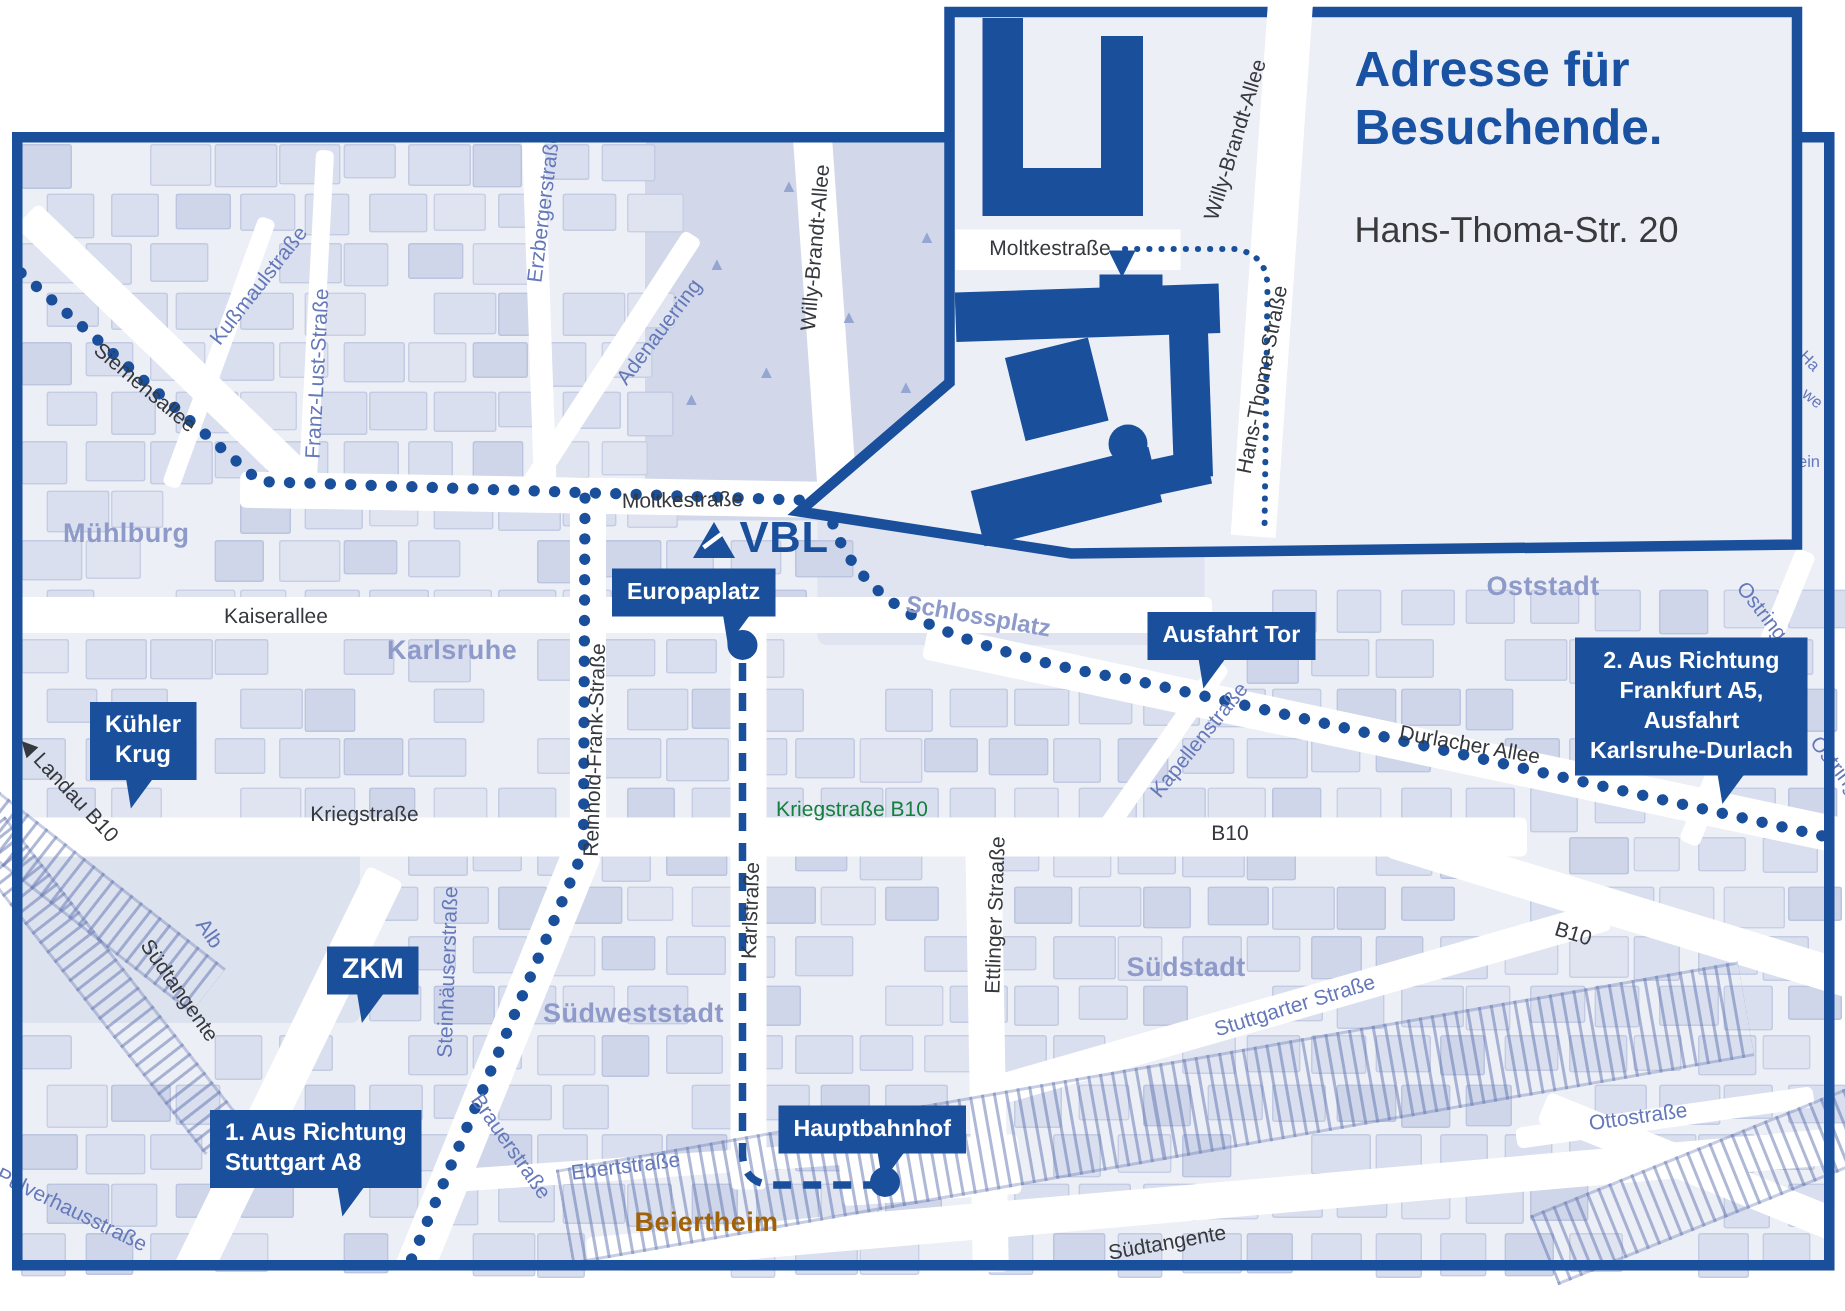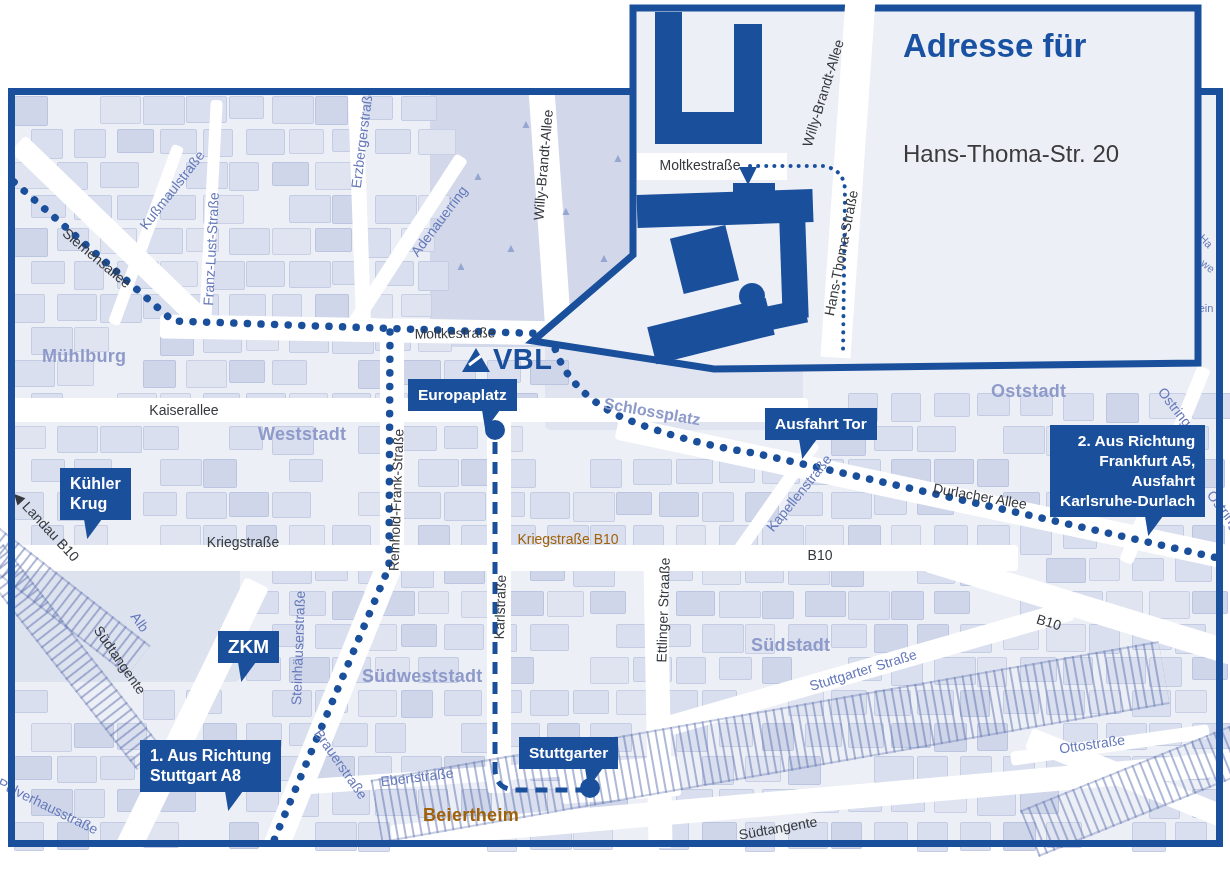--- a/index.html
+++ b/index.html
@@ -43,20 +43,21 @@
     <span>VBL</span>
   </div>
 
   <div id="inset">
     <svg width="1230" height="874">
       <path d="M 533 341 L 633 255 L 633 8 L 1198 8 L 1198 363 L 714 369 Z" fill="#edeff6" stroke="#1a4f9c" stroke-width="7" stroke-linejoin="miter"></path>
     </svg>
     <div id="inset-content">
       <div id="inset-title" style="color: rgb(26, 82, 163);">
         <span>Adresse für</span><br>
+        <span>Besuchende.</span>
       </div>
       <div id="inset-address" style="color: rgb(58, 58, 60);">
         <span>Hans-Thoma-Str. 20</span><br>
       </div>
     <div class="inset-road" style="left: 637px; top: 153px; width: 150px; height: 27px; transform: rotate(0deg);"></div>
         <div class="inset-road" style="left: 833px; top: -2px; width: 30px; height: 360px; transform: rotate(4deg);"></div>
         <div class="inset-shape" style="left: 655px; top: 12px; width: 27px; height: 132px; background: rgb(26, 79, 156); transform: rotate(0deg);"></div>
         <div class="inset-shape" style="left: 734px; top: 24px; width: 28px; height: 120px; background: rgb(26, 79, 156); transform: rotate(0deg);"></div>
         <div class="inset-shape" style="left: 682px; top: 112px; width: 52px; height: 32px; background: rgb(26, 79, 156); transform: rotate(0deg);"></div>
         <div class="inset-shape" style="left: 733px; top: 183px; width: 42px; height: 12px; background: rgb(26, 79, 156); transform: rotate(0deg);"></div>
@@ -521,49 +522,49 @@
     <div class="street" style="left: 172px; top: 190px; color: rgb(101, 121, 186); transform: translate(-50%, -50%) rotate(-52deg);">Kußmaulstraße</div>
     <div class="street" style="left: 211px; top: 249px; color: rgb(101, 121, 186); transform: translate(-50%, -50%) rotate(-87deg);">Franz-Lust-Straße</div>
     <div class="street" style="left: 362px; top: 138px; color: rgb(101, 121, 186); transform: translate(-50%, -50%) rotate(-83deg);">Erzbergerstraße</div>
     <div class="street" style="left: 439px; top: 221px; color: rgb(101, 121, 186); transform: translate(-50%, -50%) rotate(-53deg);">Adenauerring</div>
     <div class="street" style="left: 543px; top: 165px; color: rgb(53, 56, 61); transform: translate(-50%, -50%) rotate(-85deg);">Willy-Brandt-Allee</div>
     <div class="street" style="left: 455px; top: 333px; color: rgb(53, 56, 61); transform: translate(-50%, -50%) rotate(-1deg);">Moltkestraße</div>
     <div class="street" style="left: 184px; top: 410px; color: rgb(53, 56, 61); transform: translate(-50%, -50%) rotate(0deg);">Kaiserallee</div>
     <div class="street" style="left: 652px; top: 412px; color: rgb(142, 154, 201); transform: translate(-50%, -50%) rotate(10deg); font-size: 16px; font-weight: bold;">Schlossplatz</div>
     <div class="street" style="left: 396px; top: 500px; color: rgb(53, 56, 61); transform: translate(-50%, -50%) rotate(-88deg);">Reinhold-Frank-Straße</div>
     <div class="street" style="left: 243px; top: 542px; color: rgb(53, 56, 61); transform: translate(-50%, -50%) rotate(0deg);">Kriegstraße</div>
-    <div class="street" style="left: 568px; top: 539px; color: #a16207; transform: translate(-50%, -50%) rotate(0deg);">Kriegstraße B10</div>
+    <div class="street" style="left: 568px; top: 539px; color: #15803d; transform: translate(-50%, -50%) rotate(0deg);">Kriegstraße B10</div>
     <div class="street" style="left: 500px; top: 607px; color: rgb(53, 56, 61); transform: translate(-50%, -50%) rotate(-88deg);">Karlstraße</div>
     <div class="street" style="left: 663px; top: 610px; color: rgb(53, 56, 61); transform: translate(-50%, -50%) rotate(-88deg);">Ettlinger Straaße</div>
     <div class="street" style="left: 799px; top: 493px; color: rgb(101, 121, 186); transform: translate(-50%, -50%) rotate(-51deg);">Kapellenstraße</div>
     <div class="street" style="left: 980px; top: 496px; color: rgb(53, 56, 61); transform: translate(-50%, -50%) rotate(10deg);">Durlacher Allee</div>
     <div class="street" style="left: 820px; top: 555px; color: rgb(53, 56, 61); transform: translate(-50%, -50%) rotate(0deg);">B10</div>
     <div class="street" style="left: 1049px; top: 622px; color: rgb(53, 56, 61); transform: translate(-50%, -50%) rotate(17deg);">B10</div>
     <div class="street" style="left: 1175px; top: 407px; color: rgb(101, 121, 186); transform: translate(-50%, -50%) rotate(52deg);">Ostring</div>
     <div class="street" style="left: 1224px; top: 510px; color: rgb(101, 121, 186); transform: translate(-50%, -50%) rotate(52deg);">Ostring</div>
     <div class="street" style="left: 863px; top: 670px; color: rgb(101, 121, 186); transform: translate(-50%, -50%) rotate(-17deg);">Stuttgarter Straße</div>
     <div class="street" style="left: 298px; top: 648px; color: rgb(101, 121, 186); transform: translate(-50%, -50%) rotate(-88deg);">Steinhäuserstraße</div>
     <div class="street" style="left: 120px; top: 660px; color: rgb(53, 56, 61); transform: translate(-50%, -50%) rotate(55deg);">Südtangente</div>
     <div class="street" style="left: 778px; top: 828px; color: rgb(53, 56, 61); transform: translate(-50%, -50%) rotate(-10deg);">Südtangente</div>
     <div class="street" style="left: 140px; top: 622px; color: rgb(101, 121, 186); transform: translate(-50%, -50%) rotate(55deg);">Alb</div>
     <div class="street" style="left: 341px; top: 764px; color: rgb(101, 121, 186); transform: translate(-50%, -50%) rotate(55deg);">Brauerstraße</div>
     <div class="street" style="left: 417px; top: 777px; color: rgb(101, 121, 186); transform: translate(-50%, -50%) rotate(-7deg);">Ebertstraße</div>
     <div class="street" style="left: 1092px; top: 744px; color: rgb(101, 121, 186); transform: translate(-50%, -50%) rotate(-8deg);">Ottostraße</div>
     <div class="street" style="left: 48px; top: 806px; color: rgb(101, 121, 186); transform: translate(-50%, -50%) rotate(26deg);">Pulverhausstraße</div>
     <div class="street" style="left: 46px; top: 526px; color: rgb(53, 56, 61); transform: translate(-50%, -50%) rotate(47deg);">◀ Landau B10</div>
     <div class="district" style="left: 42px; top: 356px; color: rgb(142, 154, 201); transform: translate(0px, -50%);">Mühlburg</div>
-    <div class="district" style="left: 258px; top: 434px; color: rgb(142, 154, 201); transform: translate(0px, -50%);">Weststadt</div>
+    <div class="district" style="left: 258px; top: 434px; color: rgb(142, 154, 201); transform: translate(0px, -50%);">Karlsruhe</div>
     <div class="district" style="left: 362px; top: 676px; color: rgb(142, 154, 201); transform: translate(0px, -50%);">Südweststadt</div>
     <div class="district" style="left: 751px; top: 645px; color: rgb(142, 154, 201); transform: translate(0px, -50%);">Südstadt</div>
     <div class="district" style="left: 991px; top: 391px; color: rgb(142, 154, 201); transform: translate(0px, -50%);">Oststadt</div>
     <div class="district" style="left: 423px; top: 815px; color: #a16207; transform: translate(0px, -50%);">Beiertheim</div>
     <div class="fragment" style="left: 1206px; top: 241px; color: rgb(101, 121, 186); transform: translate(-50%, -50%) rotate(45deg);">Ha</div>
     <div class="fragment" style="left: 1208px; top: 266px; color: rgb(101, 121, 186); transform: translate(-50%, -50%) rotate(38deg);">we</div>
     <div class="fragment" style="left: 1206px; top: 308px; color: rgb(101, 121, 186); transform: translate(-50%, -50%) rotate(0deg);">ein</div>
-    <div class="callout" style="left: 60px; top: 468px; background: rgb(26, 79, 156); font-size: 16px;">
+    <div class="callout" style="left: 60px; top: 468px; background: rgb(26, 79, 156); text-align: center; font-size: 16px;">
       <div>Kühler</div>
       <div>Krug</div>
       <span class="tail" style="left: 24px; border-top: 20px solid rgb(26, 79, 156);"></span>
     </div>
     <div class="callout" style="left: 218px; top: 631px; background: rgb(26, 79, 156); text-align: center; font-size: 19px;">
       <div>ZKM</div>
       <span class="tail" style="left: 20px; border-top: 20px solid rgb(26, 79, 156);"></span>
     </div>
     <div class="callout" style="left: 140px; top: 740px; background: rgb(26, 79, 156); text-align: left; font-size: 16px;">
       <div>1. Aus Richtung</div>
@@ -572,23 +573,23 @@
     </div>
     <div class="callout" style="left: 408px; top: 379px; background: rgb(26, 79, 156); text-align: center; font-size: 15.5px;">
       <div>Europaplatz</div>
       <span class="tail" style="left: 74px; border-top: 20px solid rgb(26, 79, 156);"></span>
     </div>
     <div class="callout" style="left: 765px; top: 408px; background: rgb(26, 79, 156); text-align: center; font-size: 15.5px;">
       <div>Ausfahrt Tor</div>
       <span class="tail" style="left: 34px; border-top: 20px solid rgb(26, 79, 156);"></span>
     </div>
     <div class="callout" style="left: 519px; top: 737px; background: rgb(26, 79, 156); text-align: center; font-size: 15.5px;">
-      <div>Stuttgarter</div>
+      <div>Hauptbahnhof</div>
       <span class="tail" style="left: 66px; border-top: 20px solid rgb(26, 79, 156);"></span>
     </div>
-    <div class="callout" style="left: 1050px; top: 425px; background: rgb(26, 79, 156); text-align: right; font-size: 15.5px;">
+    <div class="callout" style="left: 1050px; top: 425px; background: rgb(26, 79, 156); text-align: center; font-size: 15.5px;">
       <div>2. Aus Richtung</div>
       <div>Frankfurt A5,</div>
       <div>Ausfahrt</div>
       <div>Karlsruhe-Durlach</div>
       <span class="tail" style="left: 95px; border-top: 20px solid rgb(26, 79, 156);"></span>
     </div>
   </div>
 
 </body></html>

